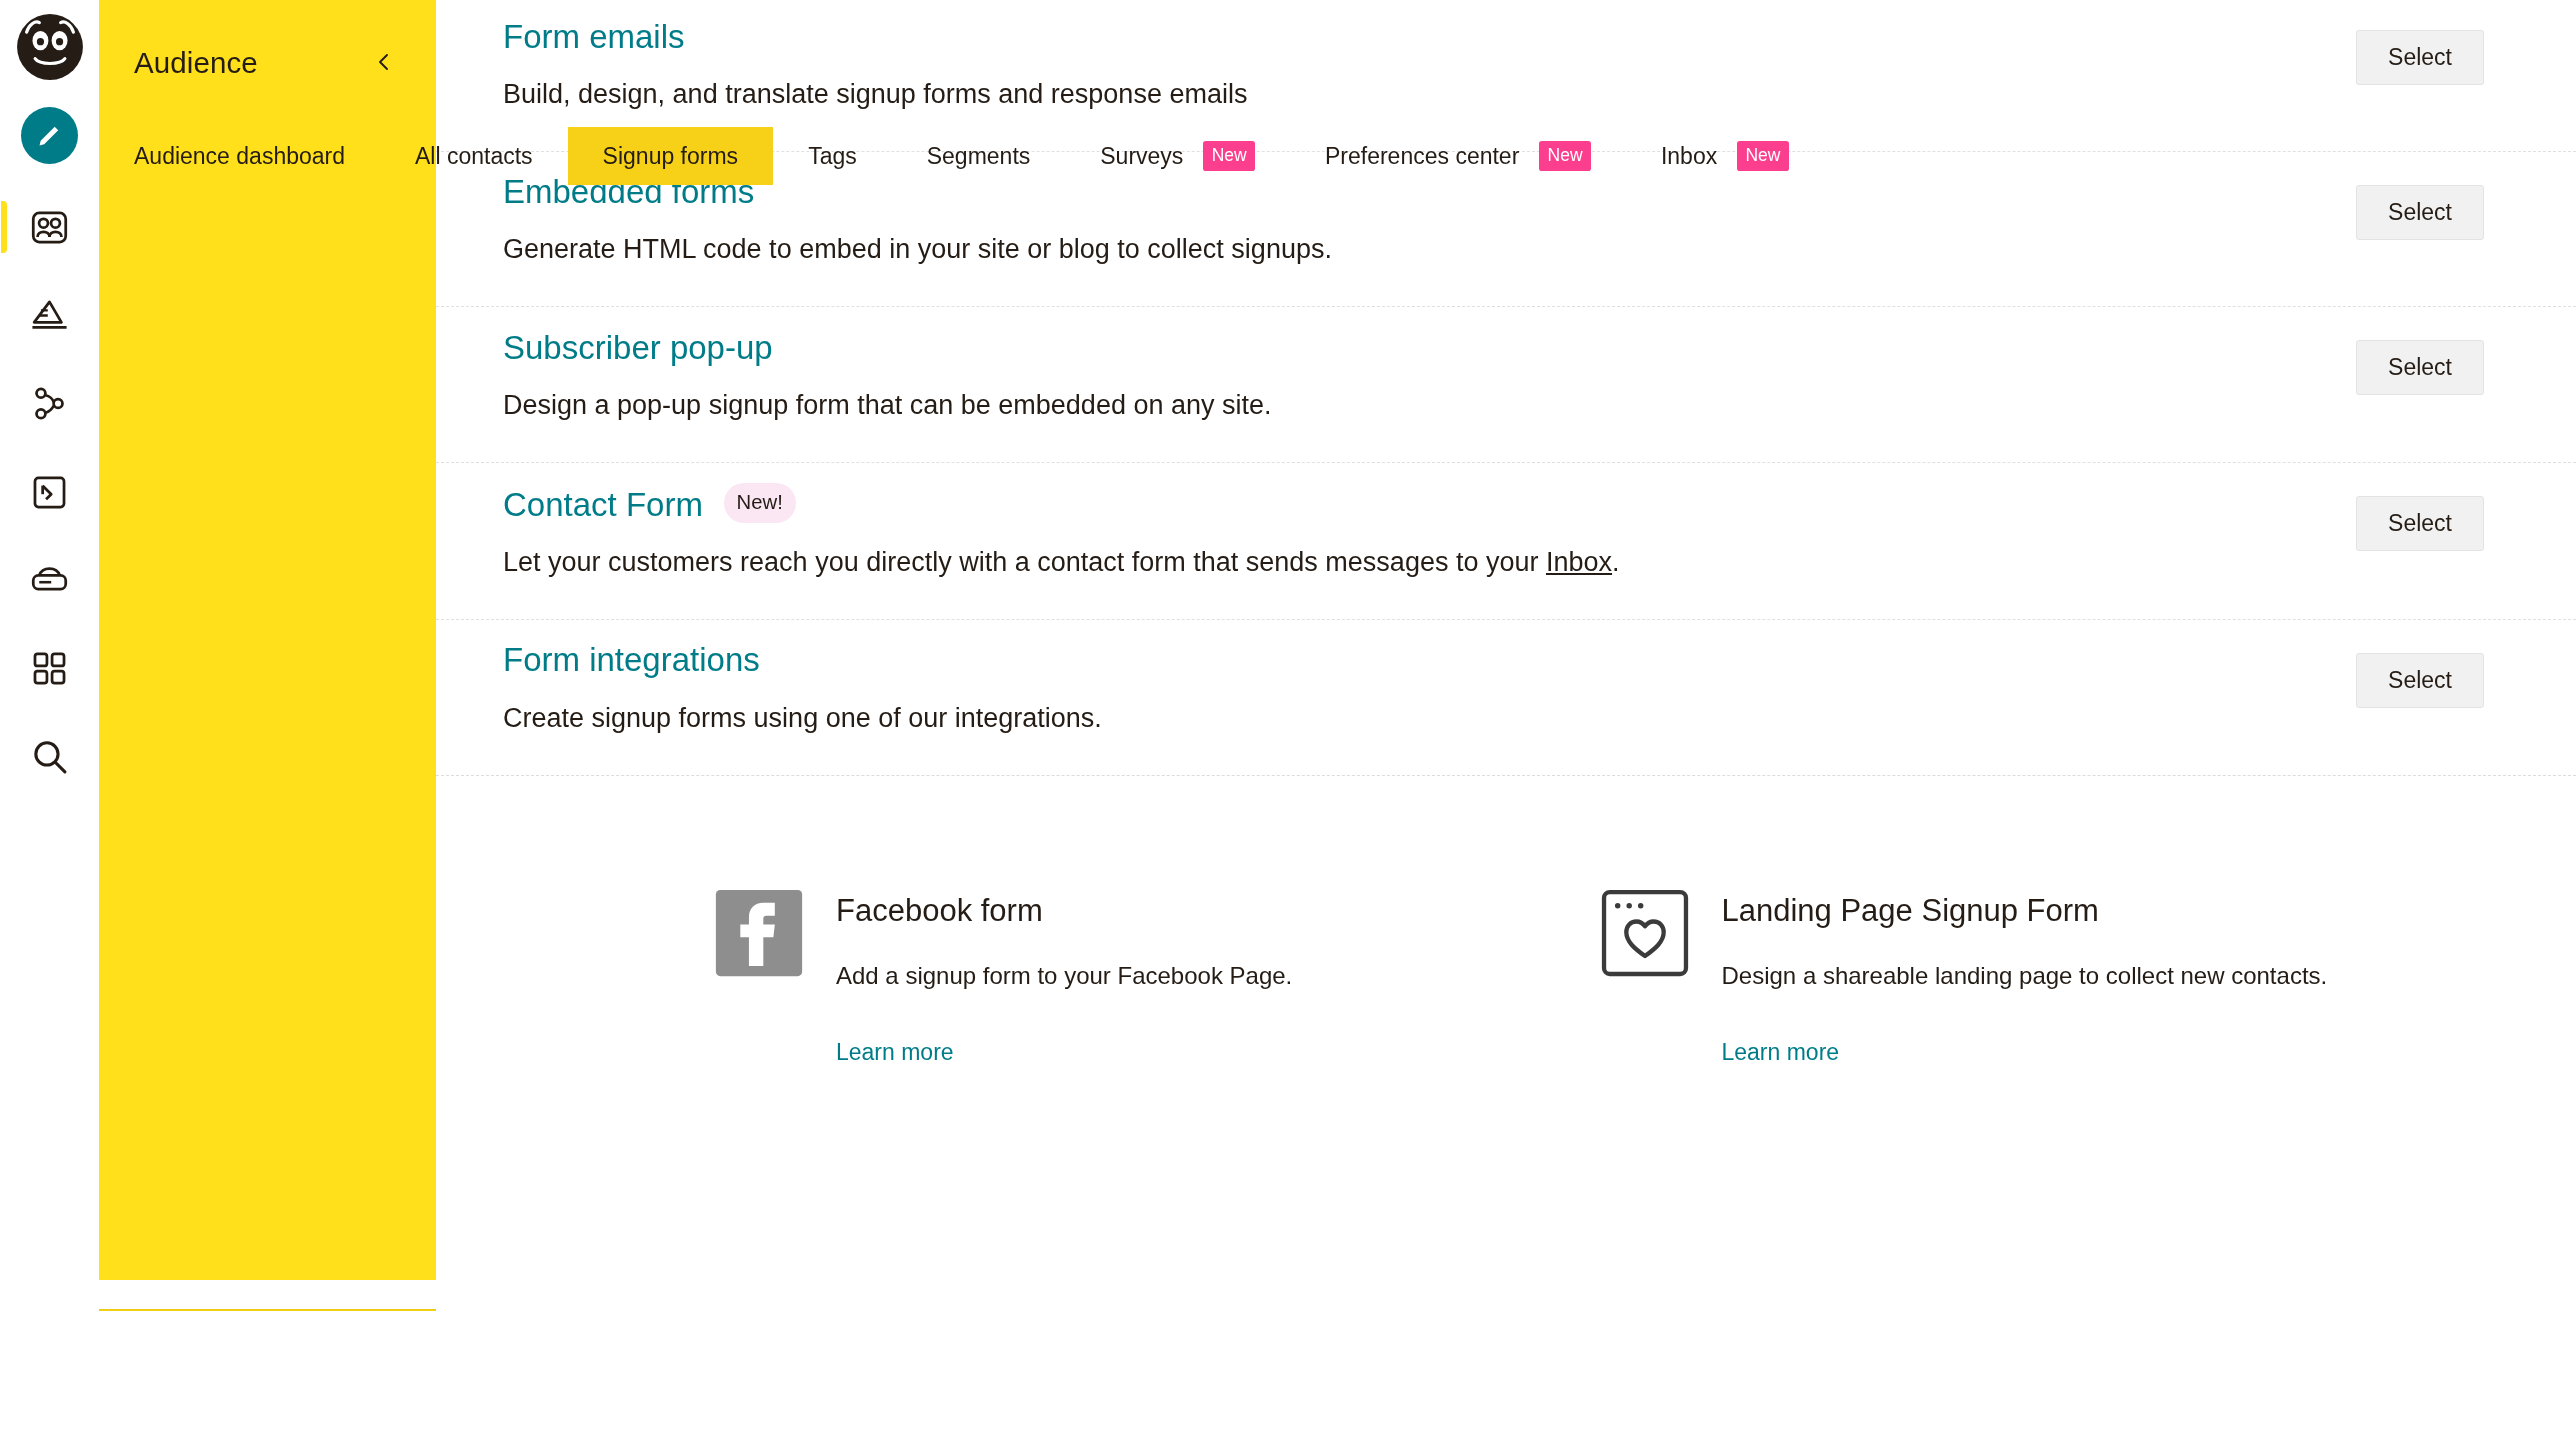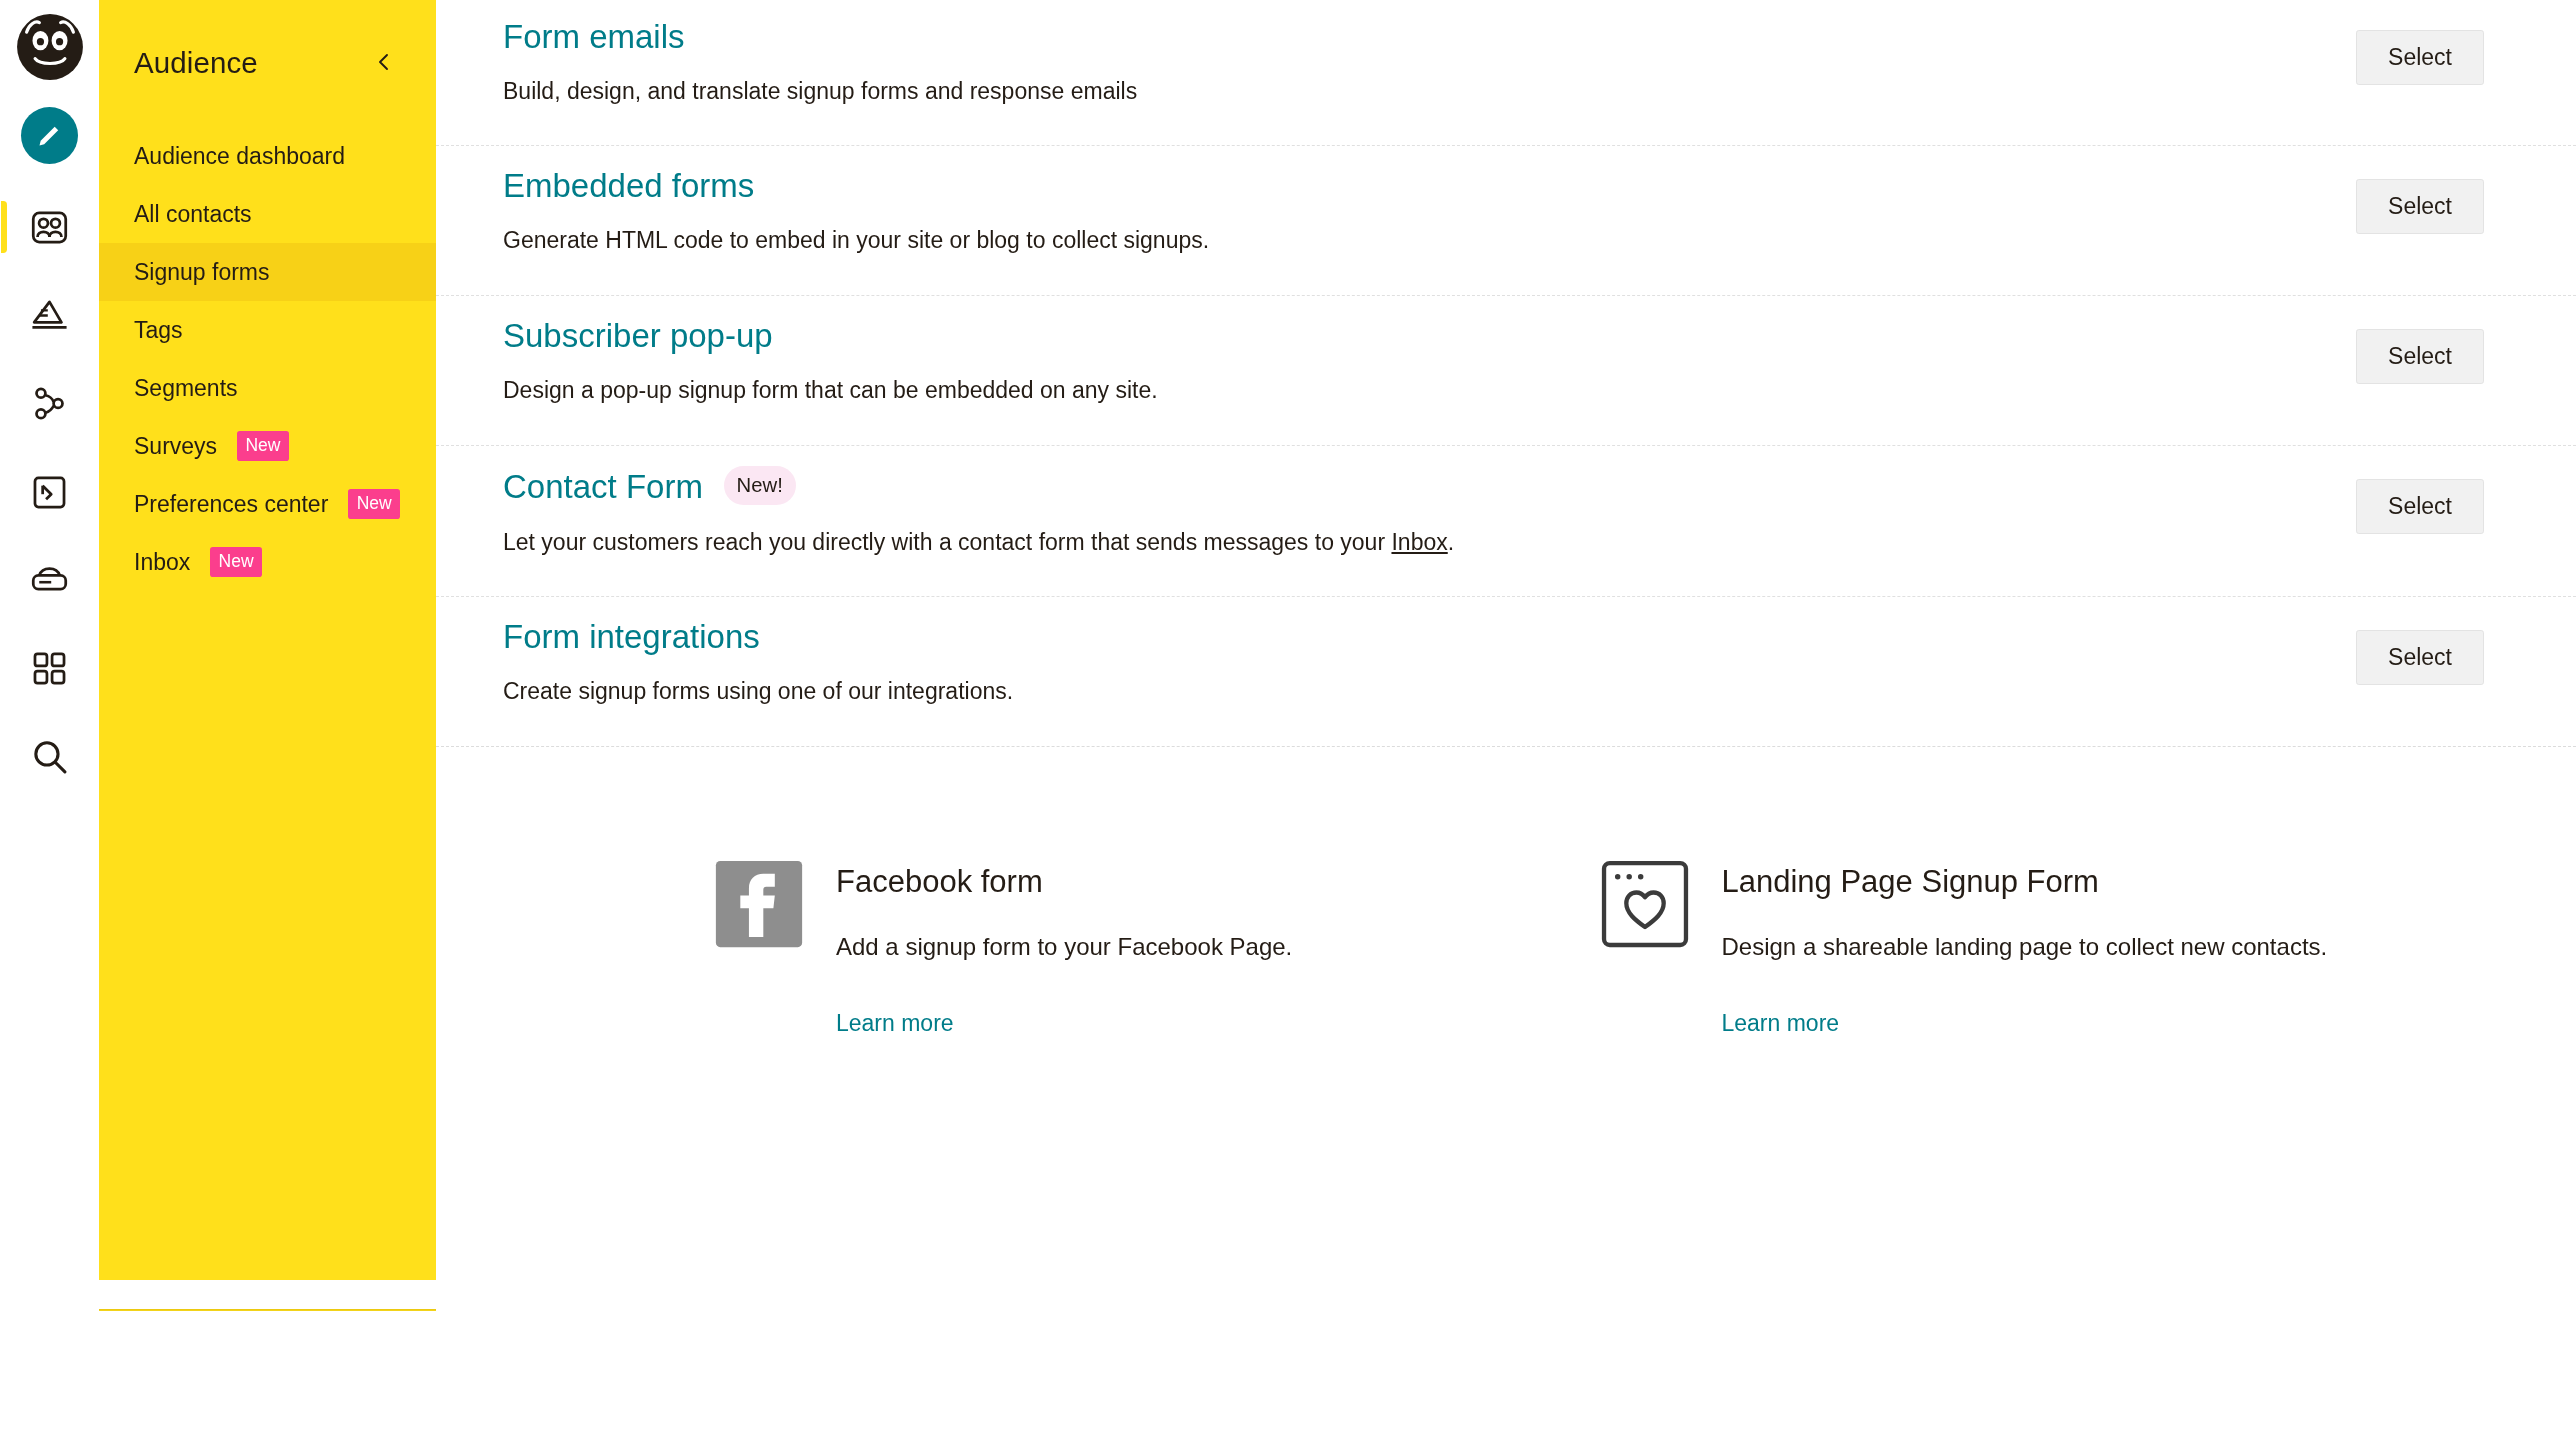--- a/index.html
+++ b/index.html
@@ -95,21 +95,20 @@
     background: none;
     border: 0;
     padding: 0 5.5px;
     cursor: pointer;
     line-height: 1;
     color: #241c15;
   }
   .nav-list {
     margin-top: 42px;
     display: flex;
-    flex-direction: column;
   }
   .nav-item {
     height: 58px;
     display: flex;
     align-items: center;
     padding: 0 35px;
     font-size: 23px;
     color: #241c15;
     cursor: pointer;
     white-space: nowrap;
@@ -159,21 +158,21 @@
   .row-text { padding-top: 20.3px; padding-bottom: 37px; max-width: 1200px; }
   .row-title {
     font-size: 33px;
     color: #007c89;
     font-weight: 400;
     cursor: pointer;
     display: inline-block;
     line-height: 1.2;
   }
   .row-desc {
-    font-size: 23px;
+    font-size: 27px;
     color: #241c15;
     margin-top: 18.5px;
     line-height: 1.45;
   }
   .inline-link {
     color: #241c15;
     text-decoration: underline;
     cursor: pointer;
   }
   .new-pill {

